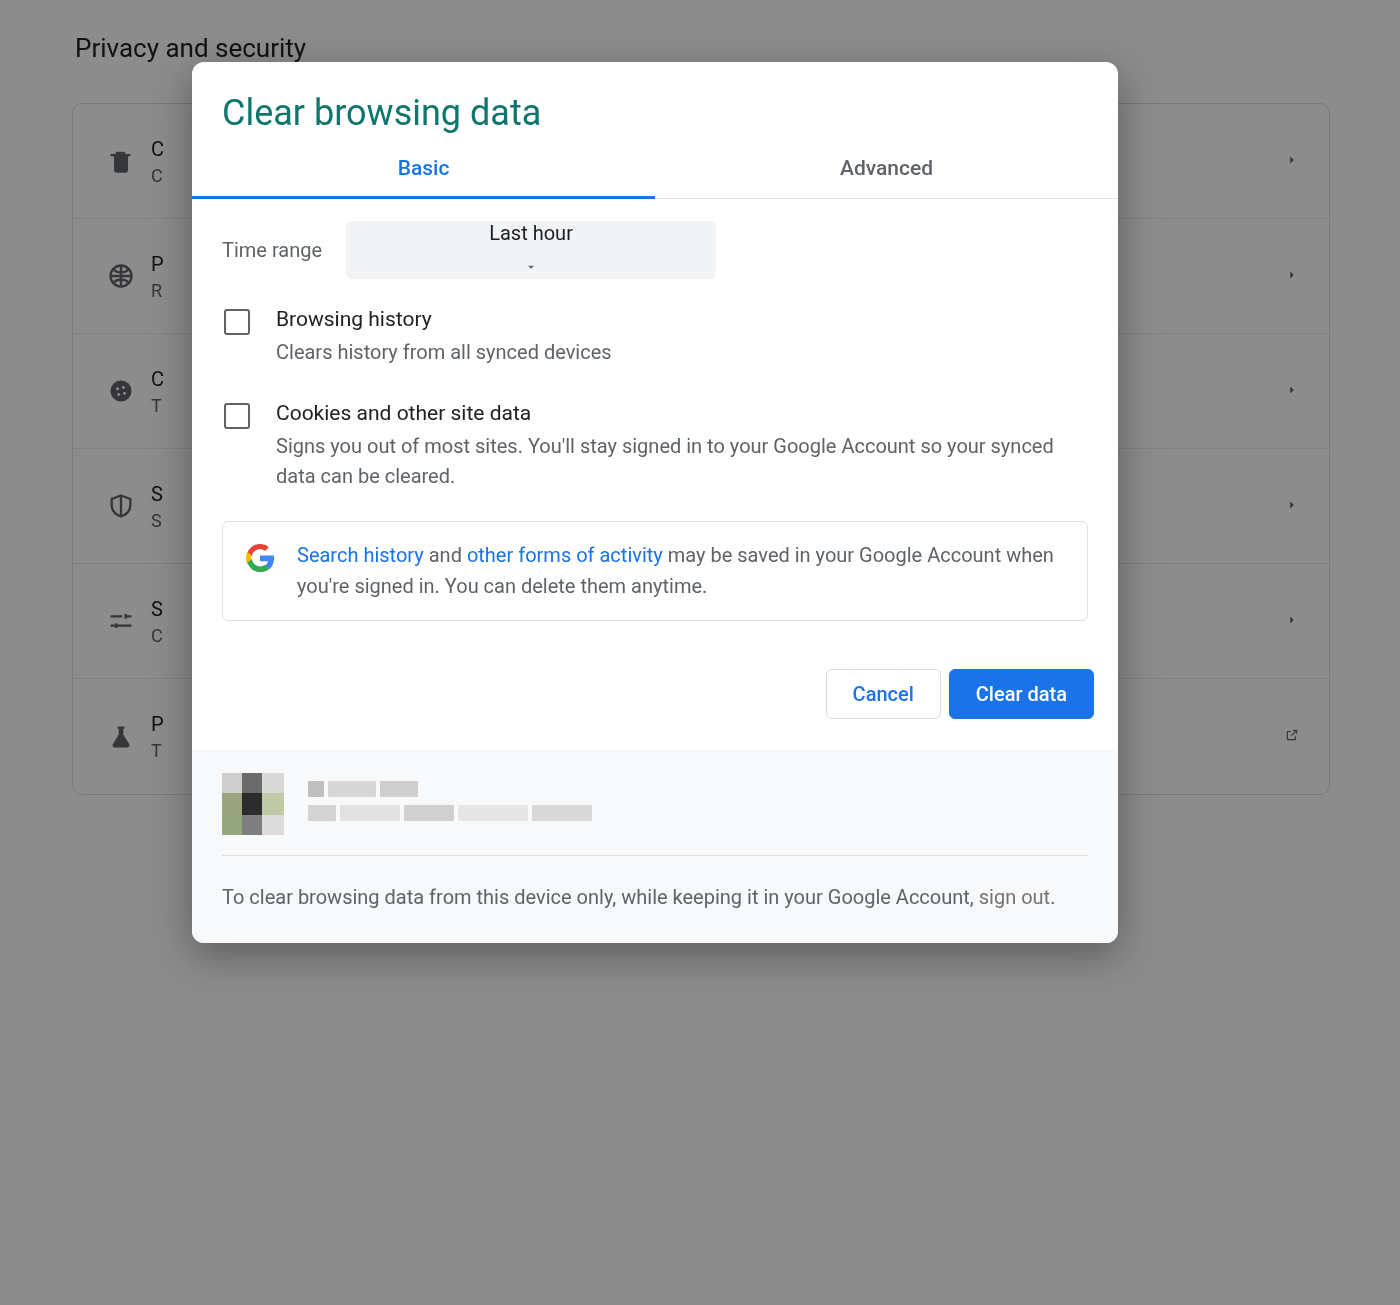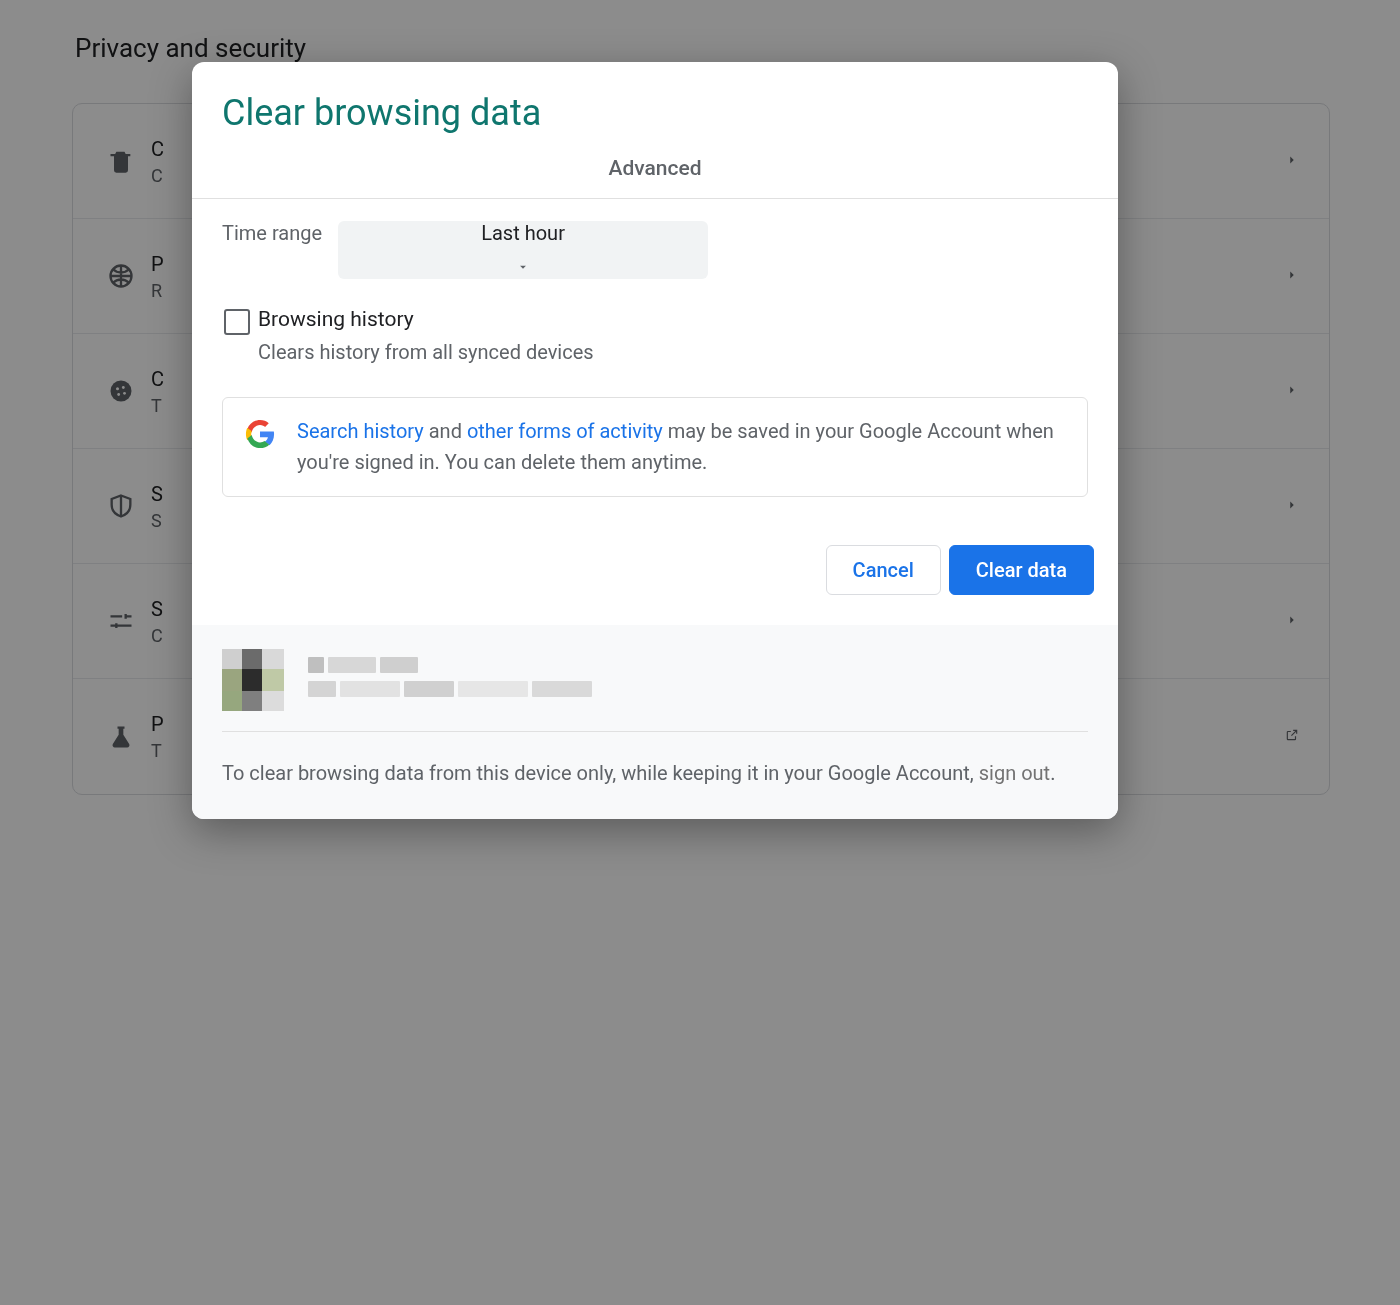--- a/index.html
+++ b/index.html
@@ -31,30 +31,30 @@
     background:#fff; border-radius:12px; box-shadow:0 12px 40px rgba(0,0,0,0.35);
     overflow:hidden;
   }
   .dlg-title { font-size:36px; color:#0f766e; padding:30px 30px 22px 30px; }
   .tabs { display:flex; border-bottom:1px solid #e0e0e0; }
   .tab { flex:1; text-align:center; font-size:21px; padding:0 0 18px 0; cursor:pointer; color:#5f6368; font-weight:500; position:relative; }
   .tab.active { color:#1a73e8; }
   .tab.active::after { content:""; position:absolute; left:0; right:0; bottom:-1px; height:3px; background:#1a73e8; }
 
   .body { padding:22px 30px 6px 30px; }
-  .timerange { display:flex; align-items:flex-start; gap:16px; }
+  .timerange { display:flex; align-items:center; gap:24px; }
   .timerange .lbl { font-size:20px; color:#5f6368; }
   .select {
     width:370px; height:58px; background:#f1f3f4; border-radius:6px;
     display:flex; align-items:center; justify-content:space-between;
     padding:0 20px; font-size:20px; color:#202124; cursor:pointer;flex-direction:column;
   }
   .select .caret { color:#5f6368; }
 
-  .opt { display:flex; gap:8px; padding:28px 2px 6px 2px; align-items:flex-start; }
+  .opt { display:flex; gap:26px; padding:28px 2px 6px 2px; align-items:flex-start; }
   .cb { width:26px; height:26px; border:2.5px solid #5f6368; border-radius:3px; flex-shrink:0; margin-top:2px; cursor:pointer; display:flex; align-items:center; justify-content:center; }
   .cb.checked { background:#1a73e8; border-color:#1a73e8; }
   .cb.checked svg { width:20px; height:20px; }
   .opt .txt .t1 { font-size:21px; color:#202124; }
   .opt .txt .t2 { font-size:20px; color:#5f6368; margin-top:6px; line-height:1.5; }
 
   .info {
     margin:24px 0 10px 0; border:1px solid #e0e0e0; border-radius:6px;
     padding:18px 22px; display:flex; gap:22px; align-items:flex-start;
     background:#fff;
@@ -177,20 +177,21 @@
           </svg></div>
     </div>
   </div>
 
   <div class="scrim"></div>
 
   <div class="dialog">
     <div class="dlg-title">Clear browsing data</div>
 
     <div class="tabs">
+      <div class="tab active">Basic</div>
       <div class="tab">Advanced</div>
     </div>
 
     <div class="body">
       <div class="timerange">
         <div class="lbl">Time range</div>
         <div class="select">
           <span>Last hour</span>
           <span class="caret"><svg width="14" height="14" viewBox="0 0 24 24" fill="currentColor">
                 <path d="M7 10l5 5 5-5z"></path>
@@ -199,20 +200,27 @@
       </div>
 
       <div class="opt">
         <div class="cb"></div>
         <div class="txt">
           <div class="t1">Browsing history</div>
           <div class="t2">Clears history from all synced devices</div>
         </div>
       </div>
 
+      <div class="opt">
+        <div class="cb"></div>
+        <div class="txt">
+          <div class="t1">Cookies and other site data</div>
+          <div class="t2">Signs you out of most sites. You'll stay signed in to your Google Account so your synced data can be cleared.</div>
+        </div>
+      </div>
 
 
       <div class="info">
         <div class="g">
           <svg viewBox="0 0 48 48">
               <path fill="#EA4335" d="M24 9.5c3.9 0 6.6 1.7 8.1 3.1l5.9-5.8C34.3 3.3 29.7 1.5 24 1.5 14.8 1.5 7 7.6 3.7 16l7 5.4C12.3 14.6 17.6 9.5 24 9.5z"></path>
               <path fill="#4285F4" d="M46.5 24.5c0-1.6-.1-3.1-.4-4.5H24v9h12.7c-.6 3-2.3 5.5-4.9 7.2l7.5 5.8c4.4-4.1 7.2-10.1 7.2-17.5z"></path>
               <path fill="#FBBC05" d="M10.7 28.6c-.5-1.5-.8-3-.8-4.6s.3-3.1.8-4.6l-7-5.4C2.1 17.5 1.5 20.7 1.5 24s.6 6.5 2.2 10l7-5.4z"></path>
               <path fill="#34A853" d="M24 46.5c6.1 0 11.2-2 14.9-5.5l-7.5-5.8c-2 1.4-4.7 2.3-7.4 2.3-6.4 0-11.7-5.1-13.3-11.9l-7 5.4C7 40.4 14.8 46.5 24 46.5z"></path>
             </svg>

